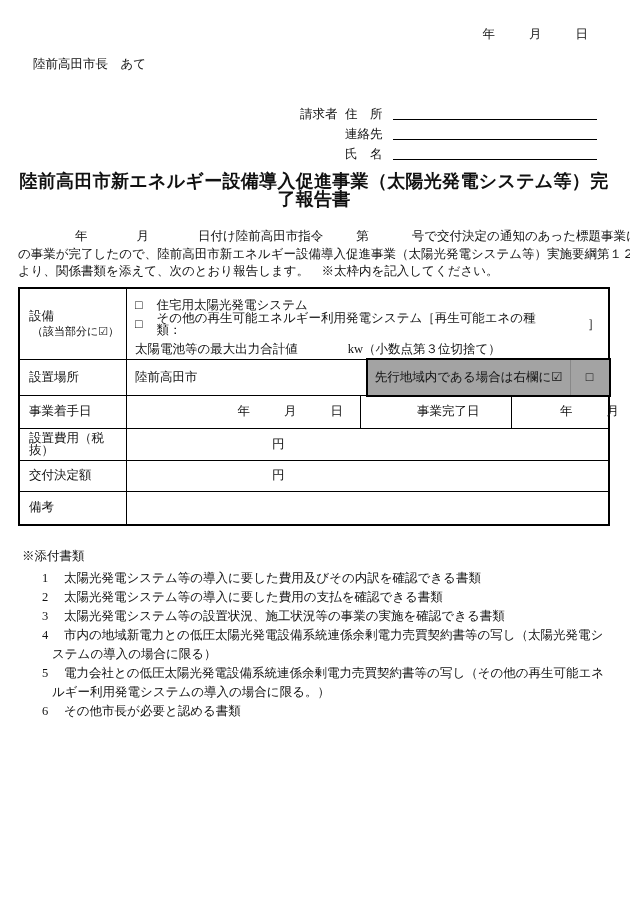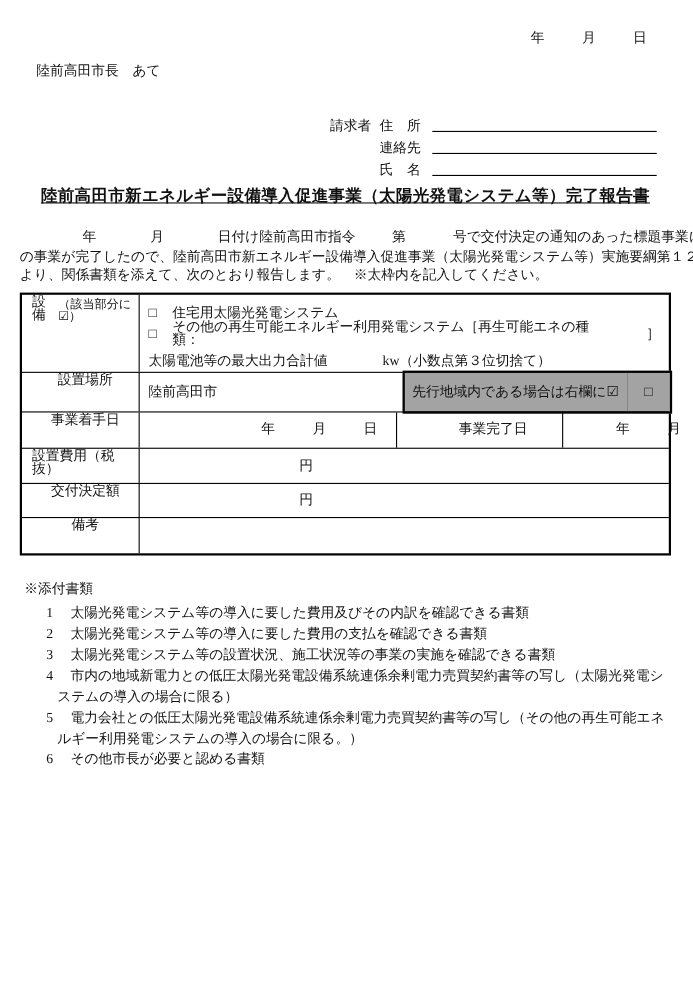--- a/index.html
+++ b/index.html
@@ -19,32 +19,32 @@
 
   .blank { display:inline-block; height:11px; vertical-align:baseline; }
   .w34{width:34px;} .w49{width:49px;} .w33{width:33px;} .w43{width:43px;} .w57{width:57px;} .w50{width:50px;}
 
   .requester { margin-top:26px; margin-left:282px; }
   .req-line { display:flex; align-items:flex-end; height:20px; }
   .req-group { width:45px; }
   .req-label { width:48px; }
   .req-underline { width:204px; border-bottom:1px solid #000; height:15px; }
 
-  .doc-title { margin-top:12px; text-align:center; font-weight:bold; font-size:15px; letter-spacing:0.3px;text-decoration:underline; }
+  .doc-title { margin-top:12px; text-align:center; font-weight:bold; font-size:18px; letter-spacing:0.3px; }
 
   .body-text { margin-top:20px; line-height:17.5px; }
   .body-line { white-space:nowrap; }
 
   .main-table { margin-top:6px; border:2.5px solid #000; }
   .trow { display:flex; border-top:1px solid #000; position:relative; box-sizing:border-box; }
   .trow.first { border-top:none; }
   .tlabel {
     width:107px; flex:0 0 107px; box-sizing:border-box;
     border-right:1px solid #000;
-    display:flex; justify-content:center;
+    display:flex; flex-direction:column; justify-content:center;
     padding-left:9px;
   }
   .tcell { flex:1; box-sizing:border-box; position:relative; }
 
   .row-equip { height:70px; }
   .equip-note { font-size:11px; margin-top:4px; padding-left:3px; }
   .equip-content { padding:7px 8px 0 8px; display:flex; flex-direction:column; }
   .opt-line { display:flex; align-items:center; height:19px; }
   .cbox { margin-right:14px; }
   .opt-close { margin-left:auto; }

